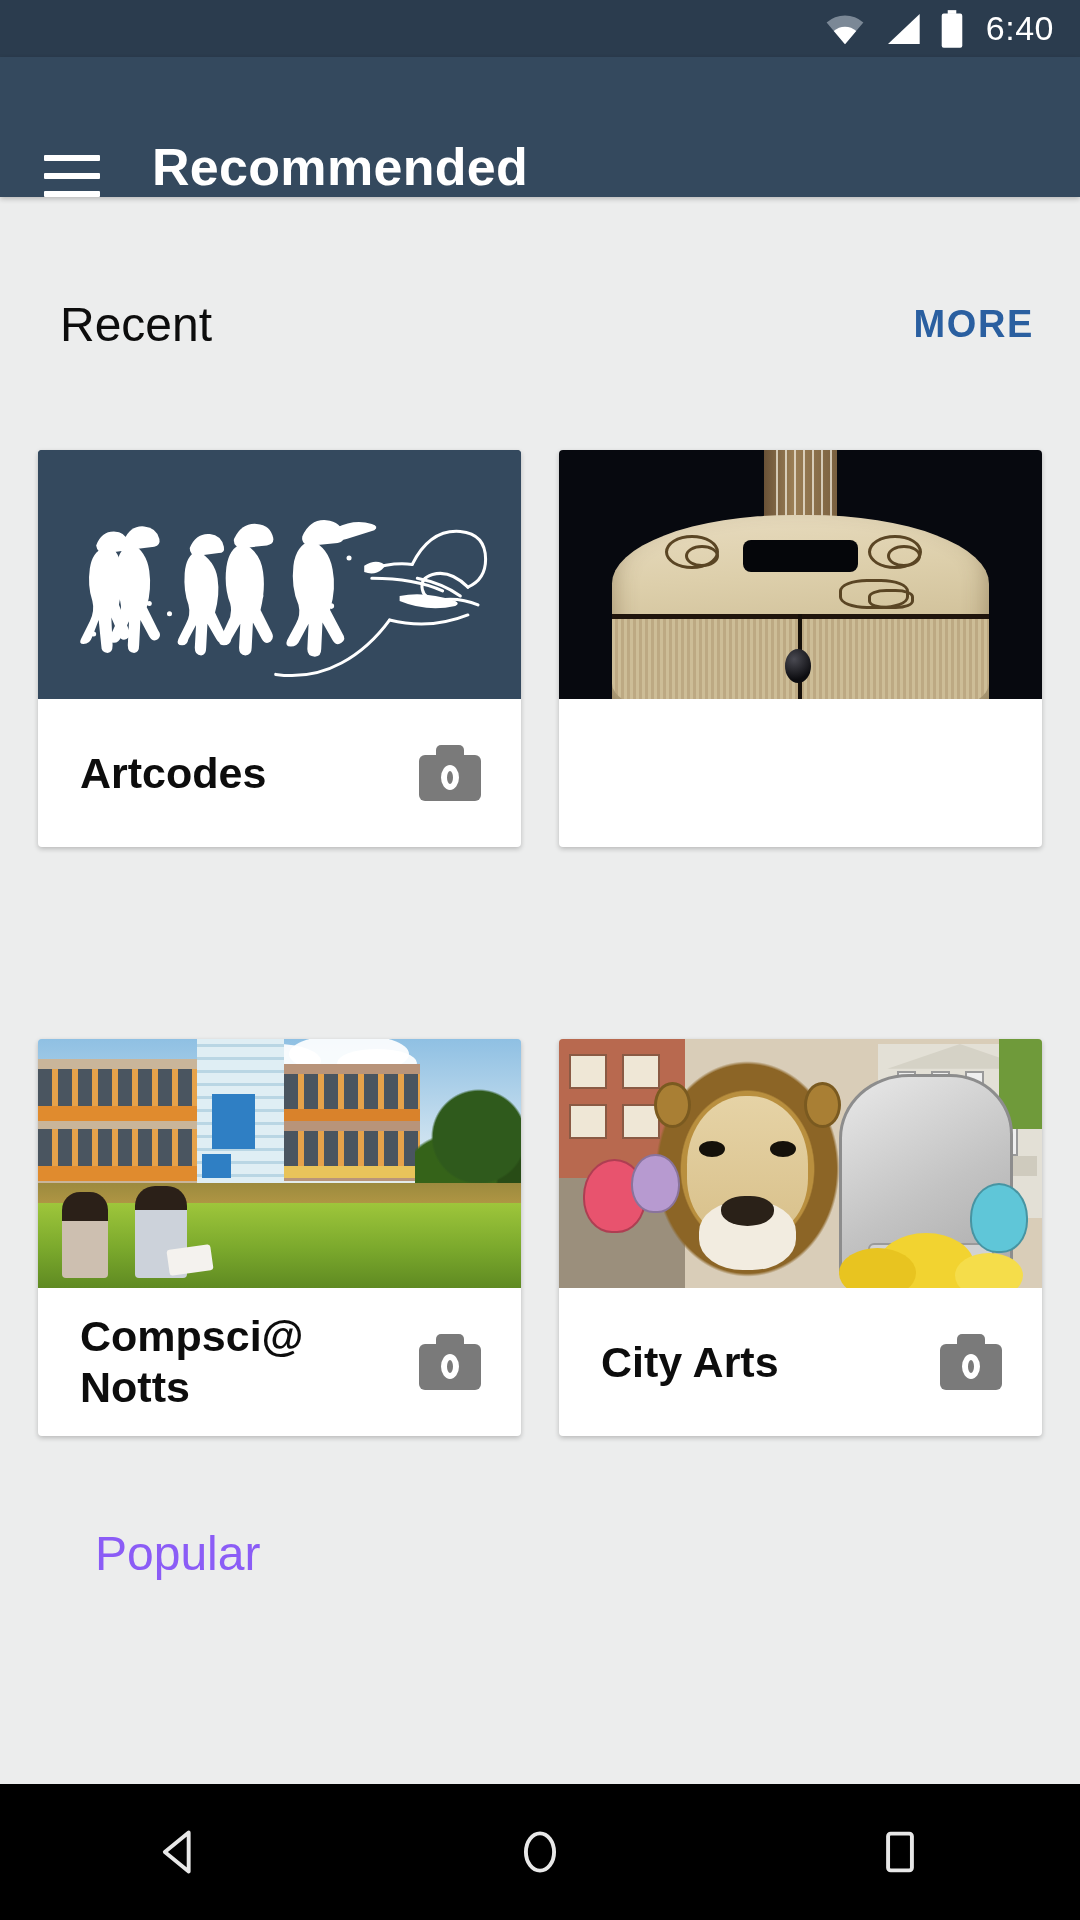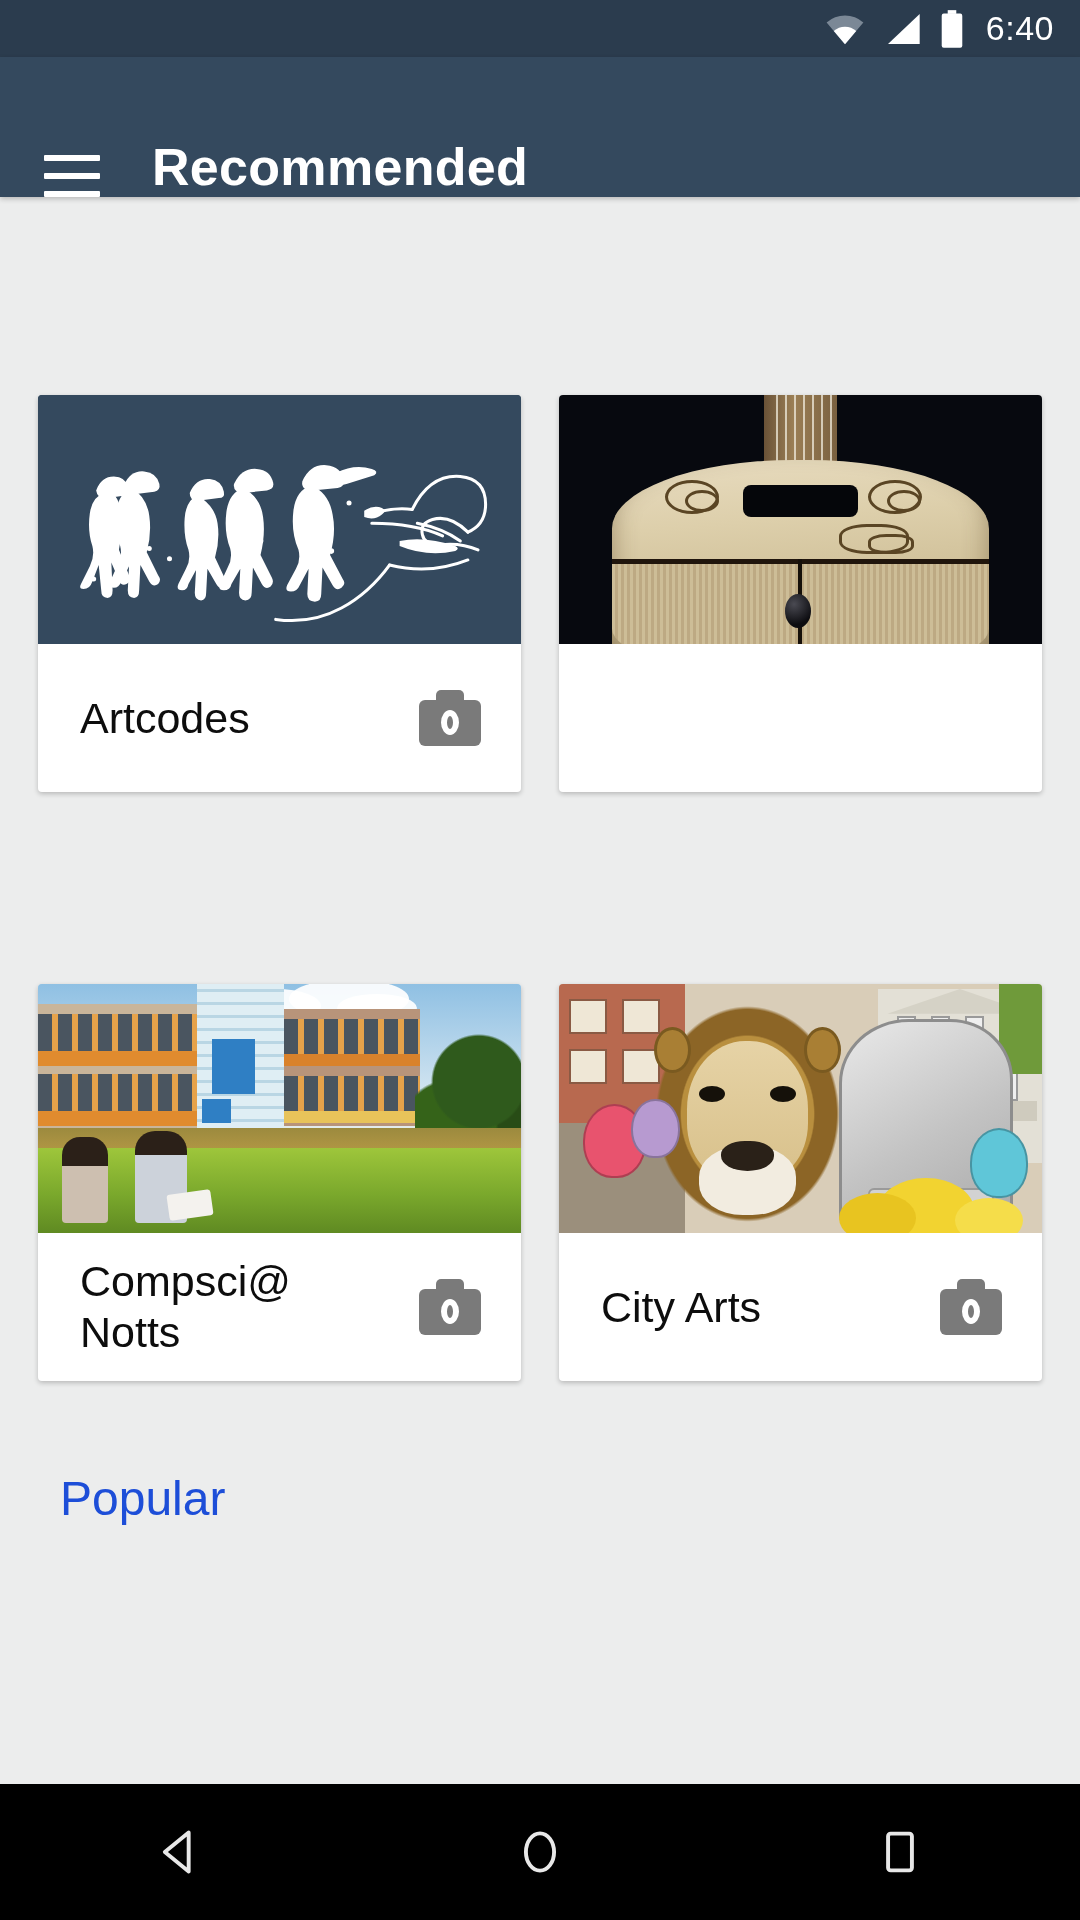--- a/index.html
+++ b/index.html
@@ -34,21 +34,21 @@
   
   .content{ position:absolute; top:197px; left:0; right:0; bottom:0; background:#eceded; }
 
   .section-header{
     display:flex; align-items:center; justify-content:space-between;
     padding:0 46px 0 60px;
   }
   .section-title{ font-size:48px; color:#0d0d0d; }
   .more-link{ font-size:38px; color:#2a5fa0; font-weight:bold; letter-spacing:1.6px; cursor:pointer; }
 
-  .card-row{ display:flex; padding:0 38px; gap:38px; }
+  .card-row{ display:flex; padding:0 38px; gap:38px;font-weight:bold; }
   .card{
     flex:1; background:#fff; border-radius:4px;
     box-shadow:0 2px 5px rgba(0,0,0,.22);
     overflow:hidden; display:flex; flex-direction:column;
     cursor:pointer;
   }
   .card-image{ height:249px; width:100%; position:relative; overflow:hidden; }
   .card-caption{
     flex:1; display:flex; align-items:center; justify-content:space-between;
     padding:0 40px 0 42px; min-height:148px;
@@ -149,21 +149,21 @@
     background:linear-gradient(150deg,#e9e9e9,#c3c3c3 55%,#a9a9a9);
     border-radius:40% 36% 12% 12% / 30% 28% 8% 8%;
     border:3px solid #8d8d8d;
   }
   .ca-egg{ position:absolute; border-radius:50% 50% 46% 46%; border:2px solid rgba(0,0,0,.25); }
   .ca-flower{ position:absolute; bottom:-4%; border-radius:50%; }
   .ca-column{ position:absolute; background:#efefef; border:2px solid #9a9a9a; }
 
   
   .popular-wrap{ padding:0 60px; }
-  .popular-title{ font-size:48px; color:#1d4ed8; }
+  .popular-title{ font-size:48px; color:#8b5cf6;margin-left:35px; }
 
   
   .nav-bar{
     position:absolute; left:0; right:0; bottom:0; height:136px; background:#000;
     display:flex; align-items:center; justify-content:space-around; z-index:10;
   }
   .nav-btn{ width:120px; height:100%; display:flex; align-items:center; justify-content:center; cursor:pointer; }
 </style>
 </head>
 <body>
@@ -190,20 +190,24 @@
     <span></span>
     <span></span>
     <span></span>
   </div>
   <div class="app-title">Recommended</div>
 </div>
 
 <div class="content">
 
   <div style="height:100px"></div>
+  <div class="section-header">
+    <div class="section-title">Recent</div>
+    <div class="more-link">MORE</div>
+  </div>
 
   <div style="height:98px"></div>
   <div class="card-row">
 
     <div class="card">
       <div class="card-image">
         <svg class="art-penguins" viewBox="0 0 382 250" preserveAspectRatio="xMidYMid slice">
           <rect width="382" height="250" fill="#34495e"></rect>
           <g fill="#ffffff">
             <path d="M52 104 q-9 3 -11 16 q-2 14 2 26 q2 8 -2 16 l-7 14 q-2 4 2 4 q5 0 7 -6 l5 -13 l2 20 q0 6 5 6 q4 0 4 -6 l-1 -22 l6 14 q2 5 6 3 q4 -2 2 -7 l-8 -20 q3 -14 2 -27 q-1 -14 -8 -18 z"></path>

